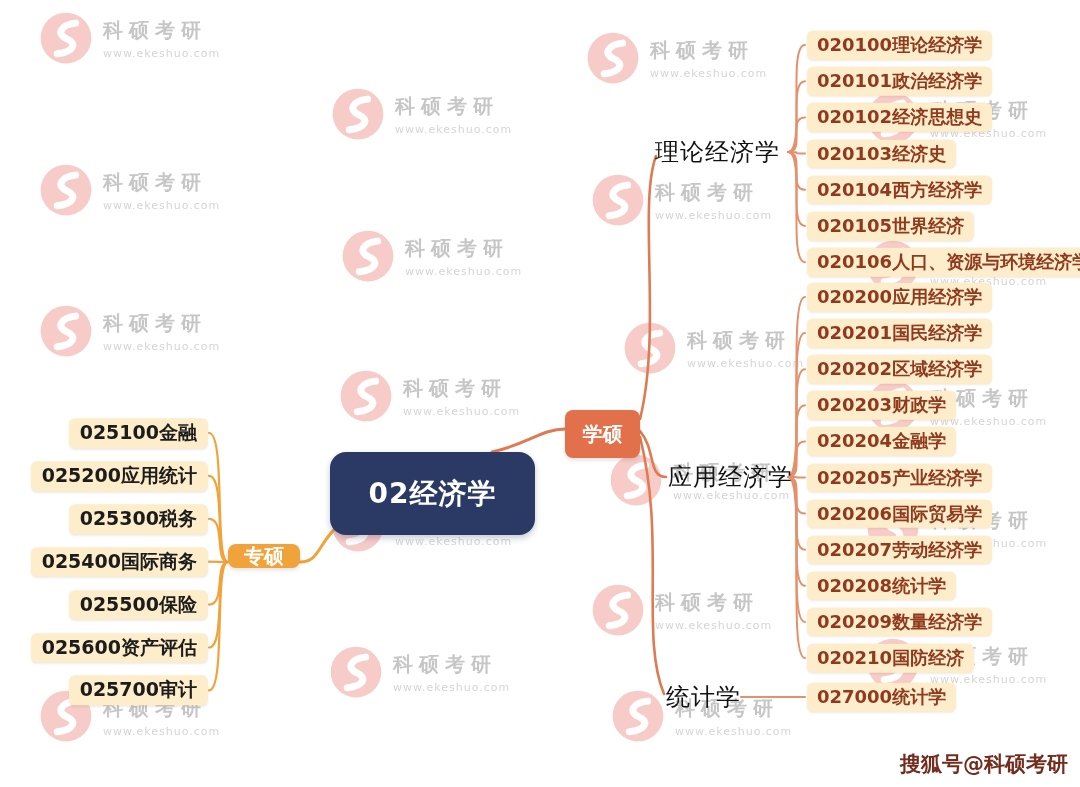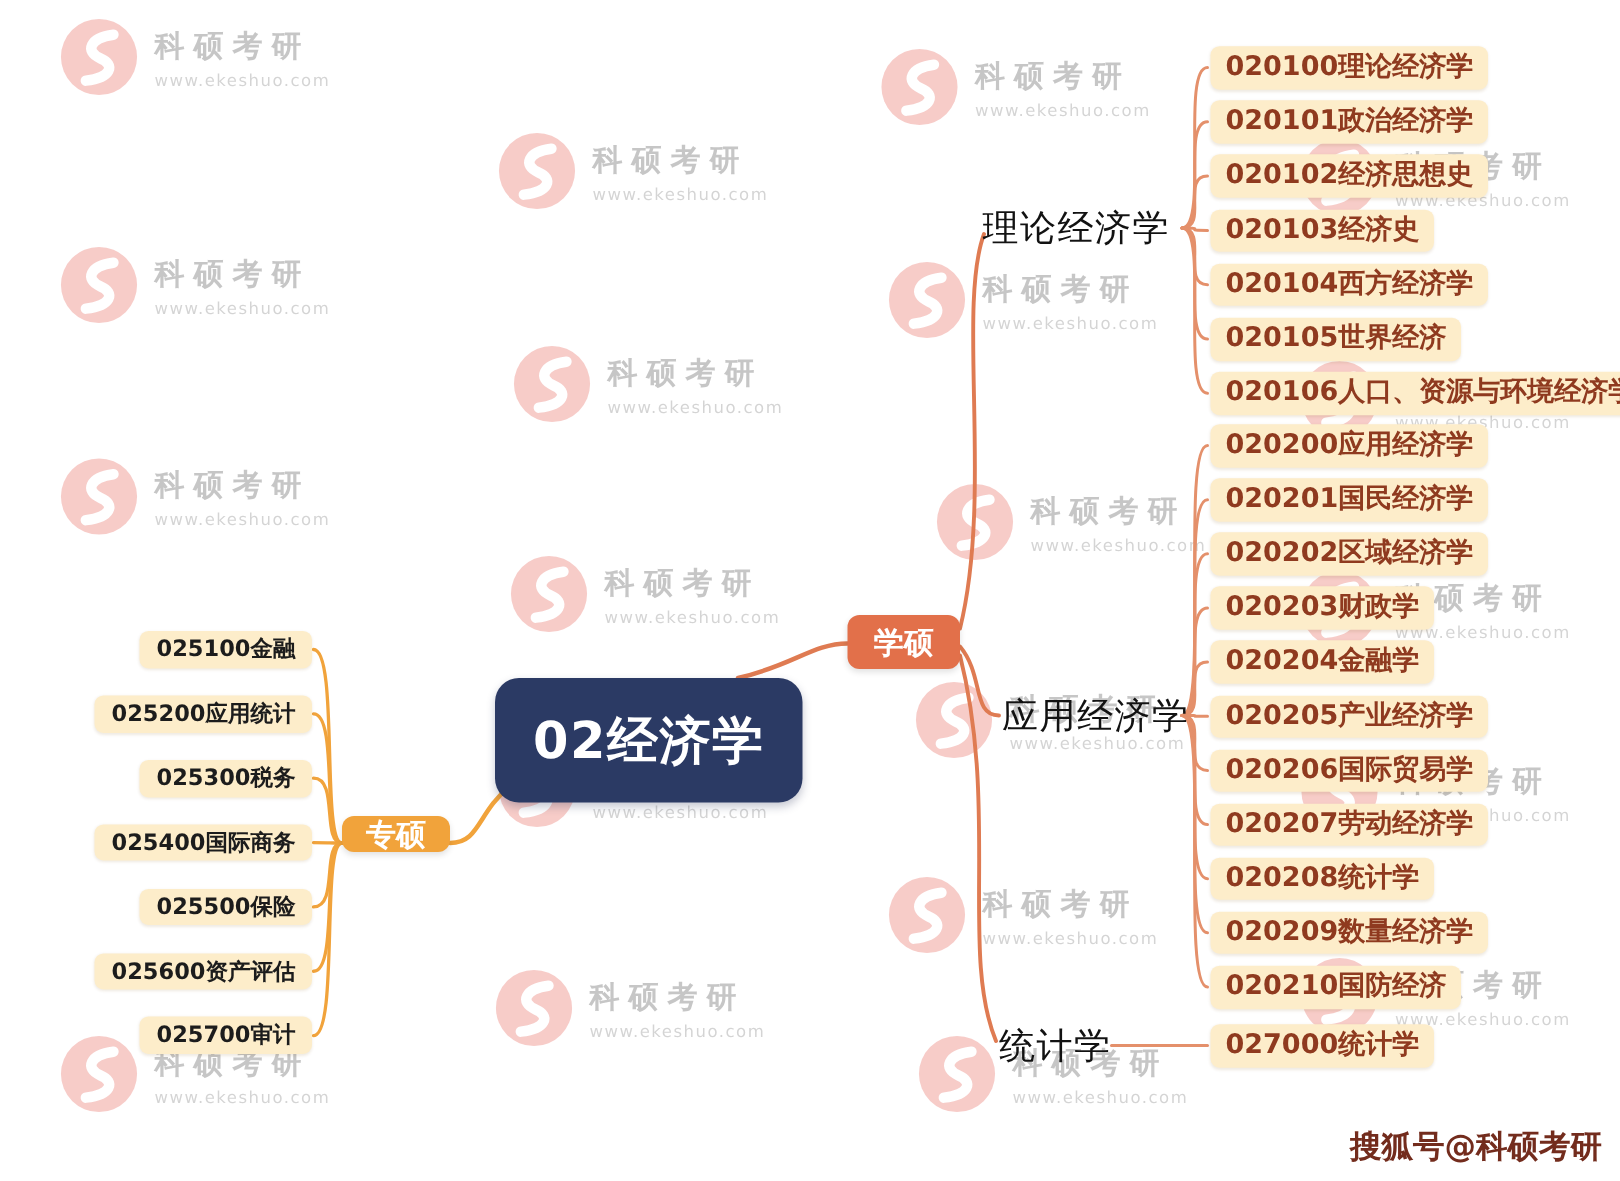--- a/index.html
+++ b/index.html
@@ -6,37 +6,37 @@
   #canvas{
     position:relative;width:1080px;height:787px;background:#ffffff;overflow:hidden;
     font-family:"DejaVu Sans","Liberation Sans",sans-serif;
   }
   #links{position:absolute;left:0;top:0;width:1080px;height:787px;z-index:1;pointer-events:none;}
   #watermarks{position:absolute;inset:0;z-index:0;}
   #nodes{position:absolute;inset:0;z-index:2;}
 
   .root-node{
     position:absolute;left:330px;top:452px;width:205px;height:83px;
-    border-radius:16px;color:#ffffff;font-size:34px;font-weight:bold;letter-spacing:1px;
+    border-radius:16px;color:#ffffff;font-size:28px;font-weight:bold;letter-spacing:1px;
     display:flex;align-items:center;justify-content:center;z-index:2;
     box-shadow:0 3px 6px rgba(30,40,80,.25);
   }
   .branch-node{
     position:absolute;z-index:2;color:#ffffff;font-weight:bold;font-size:20px;
     display:flex;align-items:center;justify-content:center;border-radius:8px;
     box-shadow:0 2px 4px rgba(0,0,0,.12);
   }
   .branch-node.left{left:228px;top:544px;width:72px;height:24px;}
-  .branch-node.right{left:565px;top:410px;width:75px;height:36px;}
+  .branch-node.right{left:565px;top:410px;width:75px;height:48px;}
 
   .leaf{
     position:absolute;background:#fdedca;border-radius:6px;white-space:nowrap;
     transform:translateY(-50%);line-height:1.25;box-shadow:0 1px 2px rgba(120,80,20,.12);
   }
-  .leaf.left-leaf{right:872px;color:#1c1c1c;font-weight:bold;font-size:15px;padding:3px 11px;}
+  .leaf.left-leaf{right:872px;color:#1c1c1c;font-weight:bold;font-size:19px;padding:3px 11px;}
   .leaf.right-leaf{left:807px;color:#8f3a1f;font-weight:600;font-size:18px;padding:3px 10px;}
 
   .group-label{
     position:absolute;transform:translateY(-50%);font-weight:normal;font-size:24px;
     color:#121212;white-space:nowrap;letter-spacing:1px;
   }
 
   .wm{position:absolute;display:flex;align-items:center;gap:9px;opacity:.5;z-index:0;pointer-events:none;}
   .wm svg{width:56px;height:56px;opacity:.6;flex:0 0 auto;}
   .wm-brand{font-size:20px;font-weight:bold;color:#8f8f8f;letter-spacing:6px;white-space:nowrap;}

